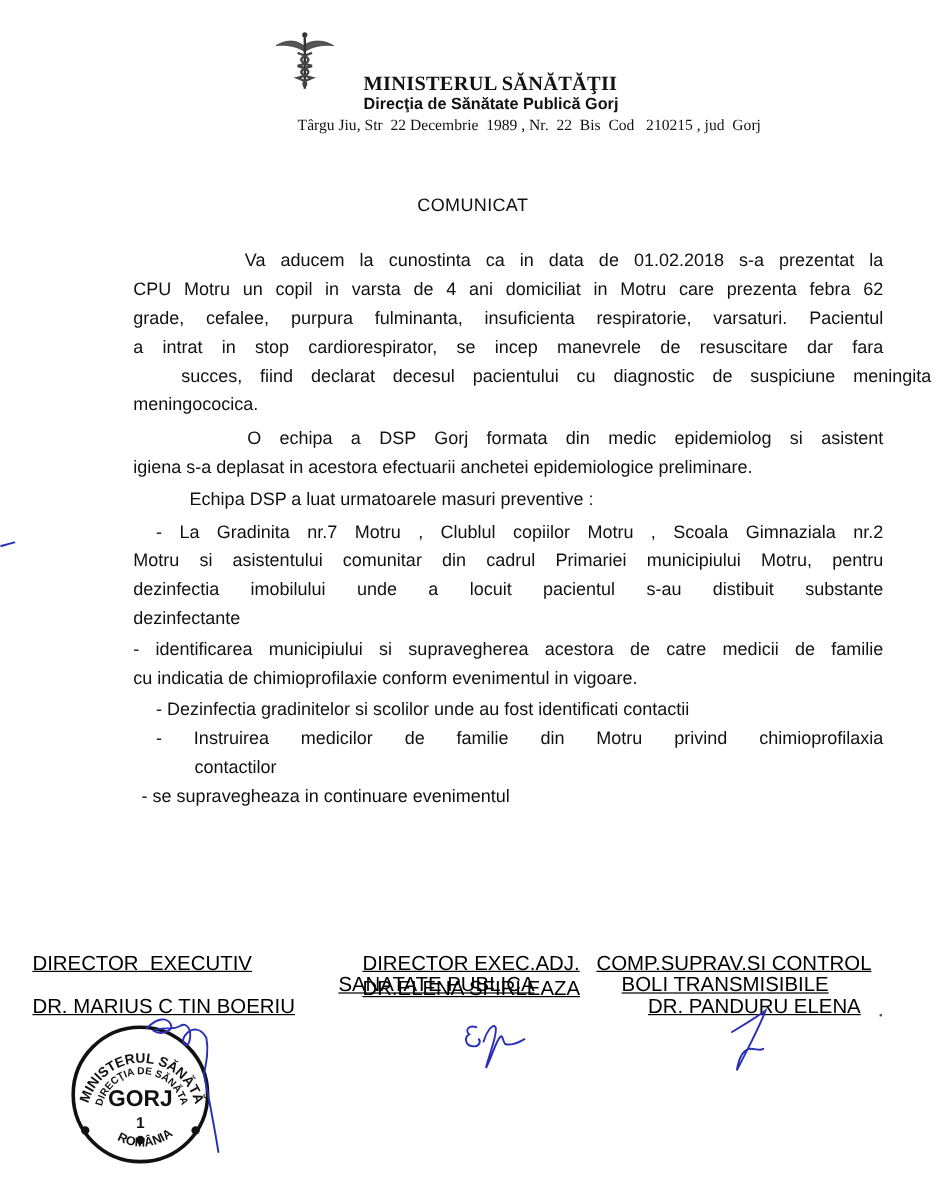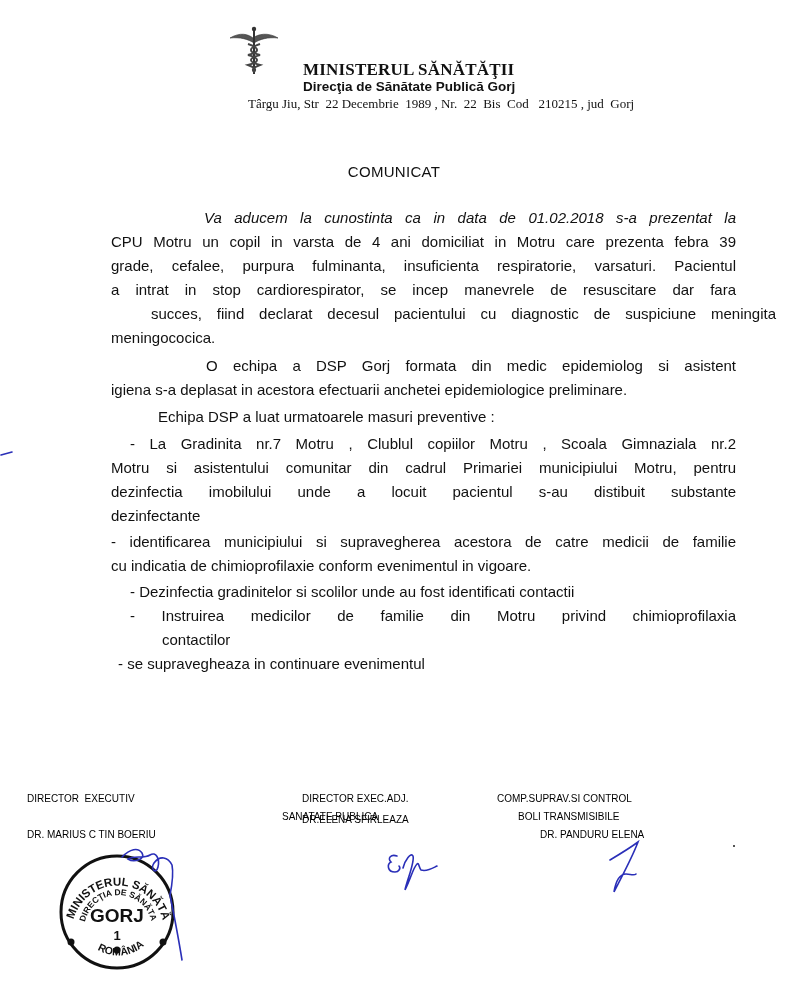--- a/index.html
+++ b/index.html
@@ -17,43 +17,43 @@
 
   
   #title { left: 0; width: 788px; top: 163px; text-align: center; font-size: 15px; letter-spacing: 0.3px; }
 
   
   .body-text { font-size: 15px; line-height: 24px; }
   .line { position: absolute; left: 111px; width: 625px; white-space: nowrap; }
   .just { text-align: justify; text-align-last: justify; white-space: normal; }
 
   
-  .sig { font-size: 10px; white-space: pre; color: #000; }
+  .sig { font-size: 17px; white-space: pre; color: #000; text-decoration: underline; }
   .ink { stroke: #2a2fb8; fill: none; stroke-width: 1.6; stroke-linecap: round; }
   .stamp-text { font-family: "Liberation Sans", "DejaVu Sans", sans-serif; font-weight: bold; fill: #111; }
 </style>
 </head>
 <body>
 
 <svg id="emblem" class="abs" viewBox="0 0 56 52">
   <path d="M4 14 C14 8 22 10 27 14 C32 10 42 8 52 14 C42 13 34 15 28 19 C22 15 14 13 4 14 Z" fill="#555" stroke="#333" stroke-width="0.6"></path>
   <line x1="28" y1="4" x2="28" y2="50" stroke="#333" stroke-width="2"></line>
   <circle cx="28" cy="5" r="2.2" fill="#333"></circle>
   <path d="M22 20 C34 24 34 28 22 31 C34 34 34 38 22 41 C30 44 30 46 28 48" stroke="#444" stroke-width="2" fill="none"></path>
   <path d="M34 20 C22 24 22 28 34 31 C22 34 22 38 34 41 C26 44 26 46 28 48" stroke="#444" stroke-width="2" fill="none"></path>
 </svg>
 <div id="ministry" class="abs serif">MINISTERUL SĂNĂTĂŢII</div>
 <div id="directorate" class="abs arial">Direcţia de Sănătate Publică Gorj</div>
 <div id="address" class="abs serif">Târgu Jiu, Str  22 Decembrie  1989 , Nr.  22  Bis  Cod   210215 , jud  Gorj</div>
 
 <div id="title" class="abs sans">COMUNICAT</div>
 
 <div class="body-text sans">
-  <div class="line just" style="top:206px; left:204px; width:532px;font-style:italic;">Va aducem la cunostinta ca in data de 01.02.2018 s-a prezentat la</div>
-  <div class="line just" style="top:230px;">CPU Motru un copil in varsta de 4 ani domiciliat in Motru care prezenta febra 39</div>
+  <div class="line just" style="top:206px; left:204px; width:532px;">Va aducem la cunostinta ca in data de 01.02.2018 s-a prezentat la</div>
+  <div class="line just" style="top:230px;">CPU Motru un copil in varsta de 4 ani domiciliat in Motru care prezenta febra 62</div>
   <div class="line just" style="top:254px;">grade, cefalee, purpura fulminanta, insuficienta respiratorie, varsaturi. Pacientul</div>
   <div class="line just" style="top:278px;">a intrat in stop cardiorespirator, se incep manevrele de resuscitare dar fara</div>
   <div class="line just" style="top:302px;margin-left:40px;">succes, fiind  declarat decesul pacientului cu diagnostic de suspiciune meningita</div>
   <div class="line" style="top:326px;">meningococica.</div>
   <div class="line just" style="top:354px; left:206px; width:530px;">O echipa a DSP Gorj formata din medic epidemiolog si asistent</div>
   <div class="line" style="top:378px;">igiena s-a deplasat in acestora efectuarii anchetei epidemiologice preliminare.</div>
   <div class="line" style="top:405px; left:158px;">Echipa DSP a luat urmatoarele masuri preventive :</div>
   <div class="line just" style="top:432px; left:130px; width:606px;">- La Gradinita nr.7 Motru , Clublul copiilor Motru , Scoala Gimnaziala nr.2</div>
   <div class="line just" style="top:456px;">Motru si asistentului comunitar din cadrul Primariei municipiului Motru, pentru</div>
   <div class="line just" style="top:480px;">dezinfectia imobilului unde a locuit pacientul s-au distibuit substante</div>

